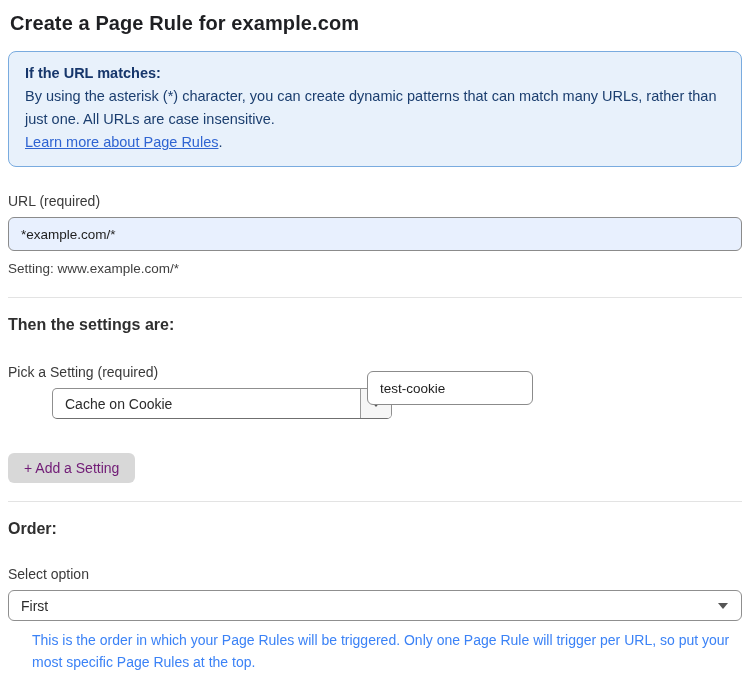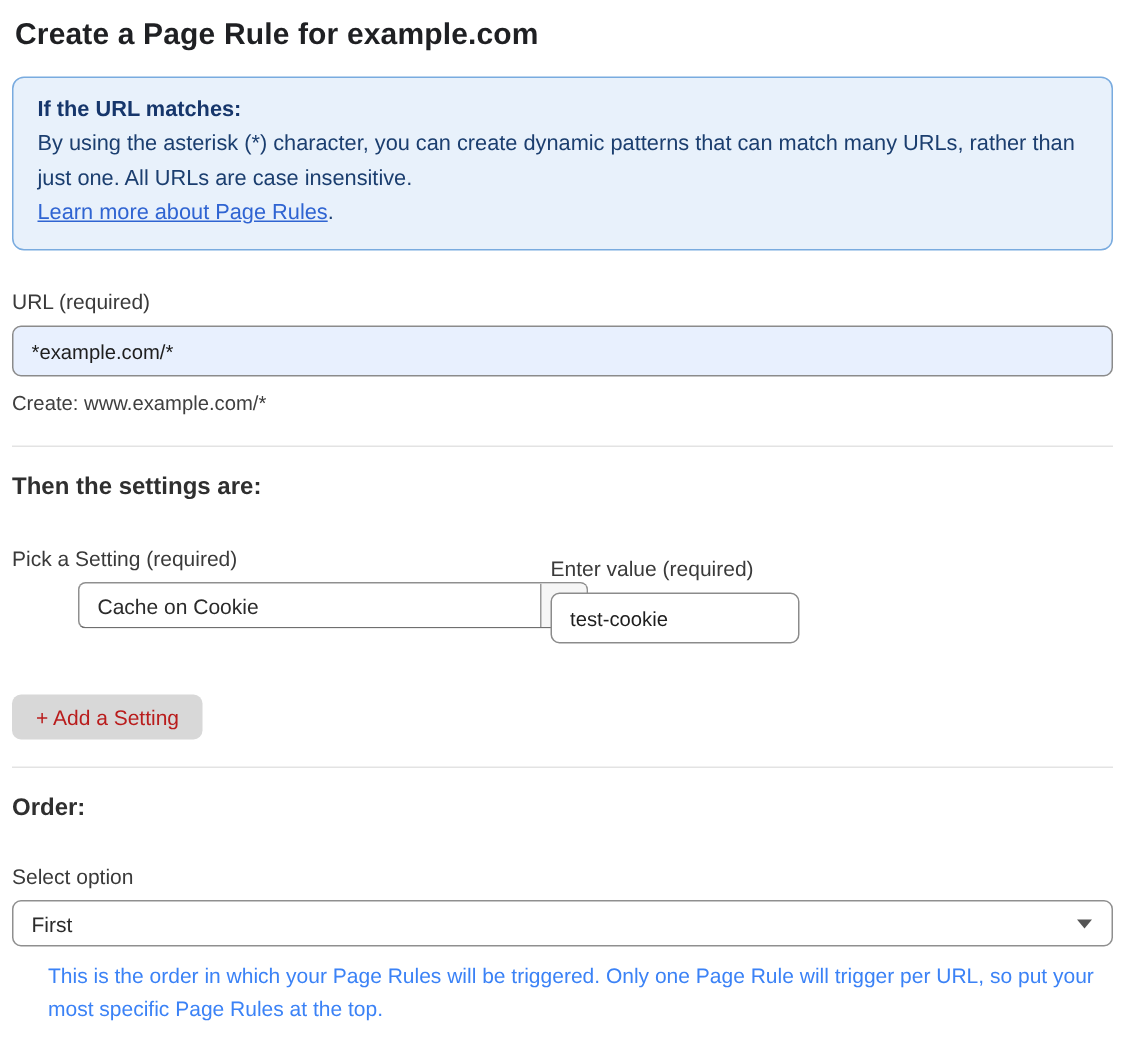--- a/index.html
+++ b/index.html
@@ -128,21 +128,21 @@
     font-family: "Liberation Sans", sans-serif;
     font-size: 14px;
     border: none;
     border-radius: 6px;
     height: 30px;
     padding: 0 16px;
     cursor: pointer;
   }
   .btn-gray {
     background: #d8d8d8;
-    color: #b91c1c;
+    color: #701a75;
   }
   .add-setting-btn { margin-top: 34px; }
 
   
   .order-select {
     position: relative;
     width: 100%;
     height: 31px;
     border: 1px solid #8f8f8f;
     border-radius: 6px;
@@ -175,38 +175,37 @@
 <h1 class="page-title">Create a Page Rule for example.com</h1>
 
 <div class="info-box">
   <div class="info-heading">If the URL matches:</div>
   <div class="info-body">By using the asterisk (*) character, you can create dynamic patterns that can match many URLs, rather than just one. All URLs are case insensitive.</div>
   <div><a class="info-link">Learn more about Page Rules</a><span class="info-period">.</span></div>
 </div>
 
 <div class="field-label section-gap-top">URL (required)</div>
 <input type="text" class="text-input url-input" value="*example.com/*" style="">
-<div class="helper-text">Create: www.example.com/*</div>
+<div class="helper-text">Setting: www.example.com/*</div>
 
 <hr class="divider">
 
 <h2 class="section-heading">Then the settings are:</h2>
 
 <div class="settings-row">
   <div class="settings-col-left">
     <div class="field-label">Pick a Setting (required)</div>
     <div class="select-box">
       <div class="select-value">Cache on Cookie</div>
       <div class="select-caret-section">
         <span class="caret-down"></span>
       </div>
     </div>
   </div>
   <div class="settings-col-right">
-    <div class="field-label">Enter value (required)</div>
     <input type="text" class="text-input value-input" value="test-cookie" style="">
   </div>
 </div>
 
 <button class="btn btn-gray add-setting-btn">+ Add a Setting</button>
 
 <hr class="divider">
 
 <h2 class="section-heading">Order:</h2>
 

